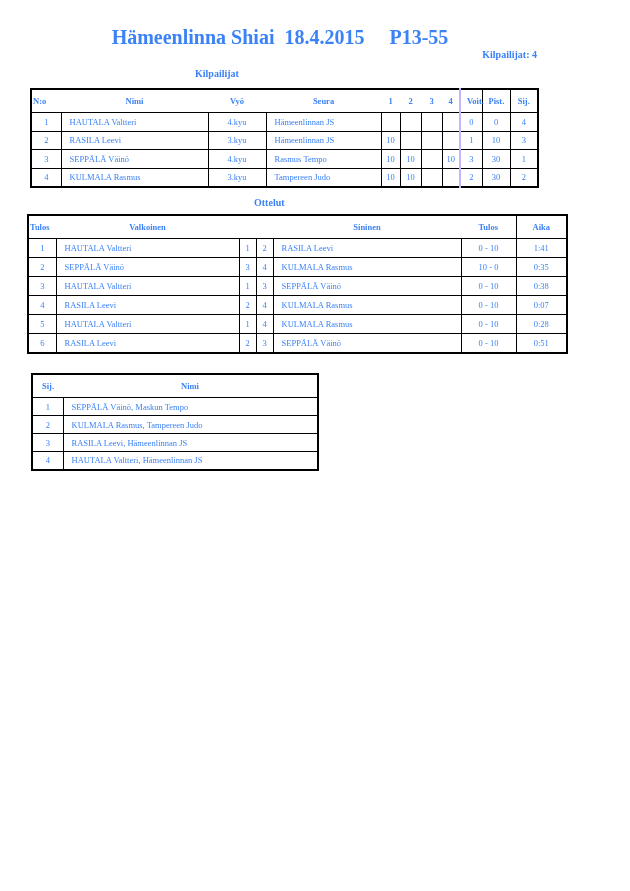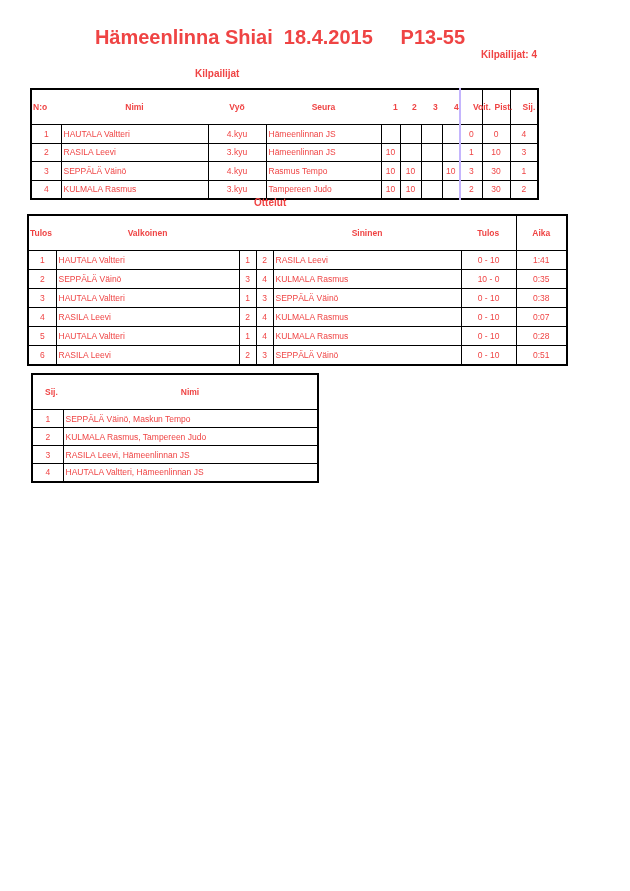--- a/index.html
+++ b/index.html
@@ -1,18 +1,18 @@
 <!DOCTYPE html>
 <html><head>
 <meta charset="utf-8">
 <style>
   html,body { margin:0; padding:0; background:#fff; }
   .page {
     position:relative; width:630px; height:891px; background:#ffffff;
-    font-family:Liberation Sans, sans-serif; color:#ef4444;
+    font-family:Liberation Serif, serif; color:#3b82f6;
     overflow:hidden;
   }
   .doc-title {
     position:absolute; top:26px; left:0; width:560px; text-align:center;
     font-size:20px; font-weight:bold; white-space:pre; letter-spacing:0px;
   }
   .participants {
     position:absolute; top:49px; right:93px;
     font-size:10px; font-weight:bold;
   }
@@ -20,29 +20,29 @@
   .sec-kilpailijat { left:195px; top:68px; }
   .sec-ottelut     { left:254px; top:197px;text-align:right; }
   .sec-tulokset    { left:31px;  top:356px; width:286px; text-align:center; }
 
   table {
     position:absolute; border-collapse:collapse; table-layout:fixed;
     background:#fff; border:2px solid #000;
   }
   th {
     border:none; border-bottom:1px solid #000;
-    font-size:8.5px; font-weight:bold; padding:12px; text-align:center;
+    font-size:8.5px; font-weight:bold; padding:6px; text-align:center;
     vertical-align:middle; white-space:nowrap; overflow:visible;
   }
   td {
     border:1px solid #000; font-size:8.5px; padding:0;
     vertical-align:middle; white-space:nowrap; overflow:hidden;
     text-align:center;
   }
-  td.name { text-align:left; padding-left:2px;margin-left:35px; }
+  td.name { text-align:left; padding-left:8px;margin-left:35px; }
   th.flushleft { text-align:left; padding-left:1px; }
   .bL2 { border-left:2px solid #c4b5fd; }
   .bL1 { border-left:1px solid #000; }
 
   .t-competitors { left:30px; top:88px;  width:507px; }
   .t-matches     { left:27px; top:214px; width:539px; }
   .t-results     { left:31px; top:373px; width:286px; }
 
   .t-competitors thead tr { height:19px; }
   .t-competitors tbody tr { height:18.5px; }

